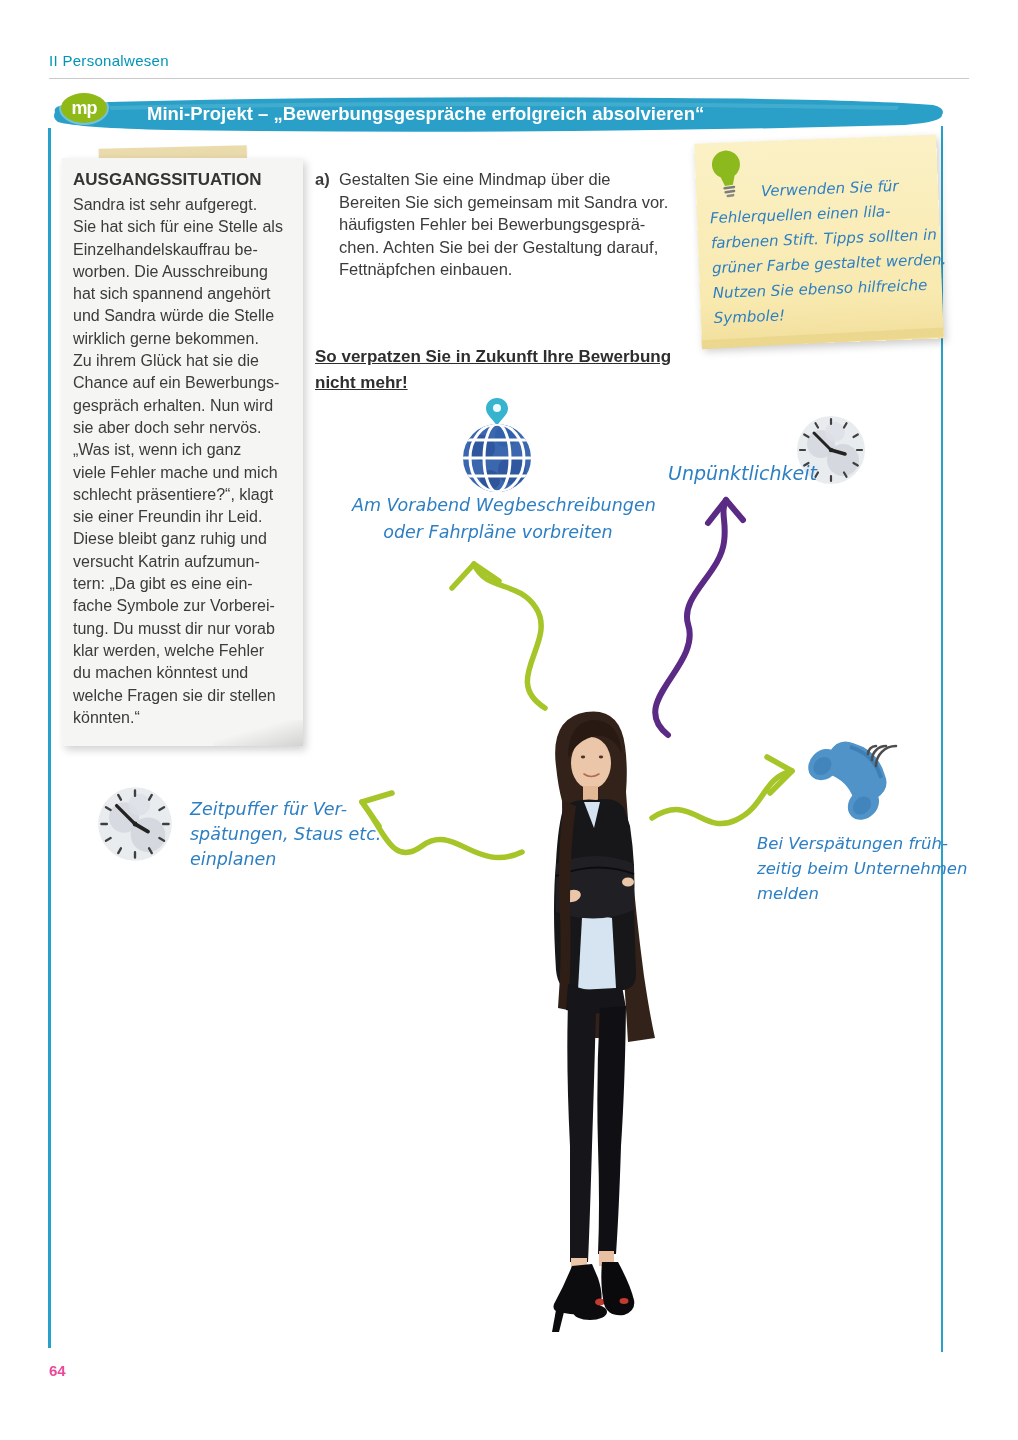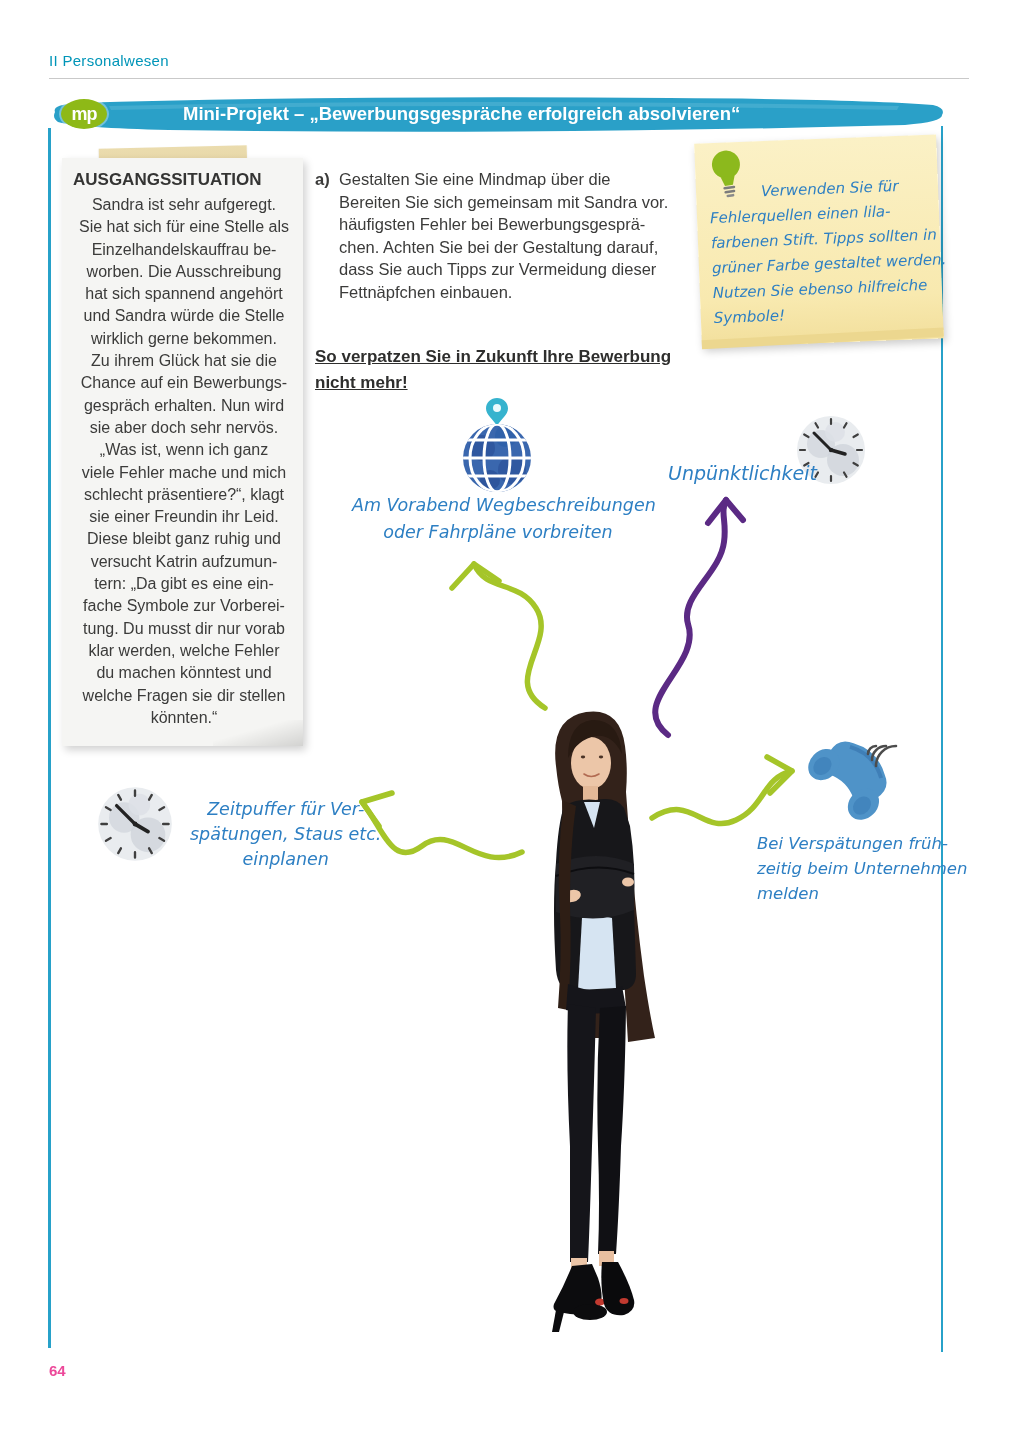--- a/index.html
+++ b/index.html
@@ -9,36 +9,36 @@
 
   .header{position:absolute;left:49px;top:52px;font-size:15px;color:#0095b8;letter-spacing:.3px;}
   .rule{position:absolute;left:49px;top:78px;width:920px;height:1px;background:#c9c9c9;}
 
   .vline{position:absolute;width:3px;background:#27a1c9;}
   .vline-left{left:48px;top:128px;height:1220px;}
   .vline-right{left:941px;top:126px;height:1226px;width:2px;}
 
   .banner{position:absolute;left:49px;top:95px;width:896px;height:38px;}
   .banner svg{position:absolute;left:0;top:0;}
-  .banner-title{position:absolute;left:98px;top:8px;color:#fff;font-weight:bold;font-size:18.5px;margin-left:36px;}
-  .mp-logo{position:absolute;left:61px;top:99px;width:46px;height:30px;background:#8eb917;
+  .banner-title{position:absolute;left:98px;top:8px;color:#fff;font-weight:bold;font-size:18.5px;}
+  .mp-logo{position:absolute;left:61px;top:93px;width:46px;height:30px;background:#8eb917;
            border-radius:50%;display:flex;align-items:center;justify-content:center;
            color:#fff;font-weight:bold;font-size:18px;letter-spacing:-1px;
            box-shadow:0 0 0 2px rgba(255,255,255,.35);}
 
   .tape{position:absolute;left:99px;top:147px;width:148px;height:27px;
         background:linear-gradient(180deg,rgba(233,217,167,.92),rgba(224,204,148,.85));
         transform:rotate(-1.3deg);box-shadow:0 1px 2px rgba(0,0,0,.10);}
 
   .situation{position:absolute;left:62px;top:158px;width:241px;height:588px;background:#f5f5f3;
              box-shadow:3px 4px 8px rgba(0,0,0,.18);box-sizing:border-box;padding:12px 8px 0 11px;}
   .situation::after{content:"";position:absolute;right:0;bottom:0;width:90px;height:26px;
              background:linear-gradient(to top left,rgba(0,0,0,.14),rgba(0,0,0,0) 60%);}
   .situation-title{font-size:17px;font-weight:bold;margin-bottom:4px;color:#343433;}
-  .situation-body{font-size:16px;line-height:22.3px;text-align:center;}
+  .situation-body{font-size:16px;line-height:22.3px;}
 
   .task{position:absolute;left:315px;top:168px;width:370px;font-size:16.5px;line-height:22.5px;}
   .task-label{position:absolute;left:0;top:0;font-weight:bold;}
   .task-text{margin-left:24px;}
 
   .mm-heading{position:absolute;left:315px;top:344px;font-size:17px;font-weight:bold;
               line-height:26px;color:#2e2e2d;text-decoration:underline;}
 
   .sticky{position:absolute;left:698px;top:139px;width:242px;height:204px;
           transform:rotate(-2.2deg);background:linear-gradient(180deg,#fbf1c6 0%,#f8e9af 78%,#f2df9c 100%);
@@ -46,21 +46,21 @@
   .sticky::after{content:"";position:absolute;left:0;right:0;bottom:0;height:9px;background:#ecd78f;
           transform:skewY(-.8deg);}
   .bulb{position:absolute;left:12px;top:6px;}
   .hand{color:#2d7fc3;font-style:italic;font-family:"DejaVu Sans",sans-serif;}
   .sticky-text{font-size:15px;line-height:25px;}
   .sticky-text .line:first-child{text-indent:52px;}
 
   .label{position:absolute;}
   .label-globe{left:352px;top:492px;width:292px;text-align:center;font-size:17.5px;line-height:27px;}
   .label-unp{left:668px;top:462px;font-size:19px;}
-  .label-zeit{left:190px;top:797px;font-size:17.5px;line-height:25px;text-align:center;}
+  .label-zeit{left:190px;top:797px;font-size:17.5px;line-height:25px;}
   .label-phone{left:757px;top:831px;font-size:16.5px;line-height:25px;}
 
   .icon{position:absolute;}
   .globe-icon{left:460px;top:396px;}
   .clock1{left:795px;top:414px;}
   .clock2{left:96px;top:785px;}
   .phone-icon{left:806px;top:732px;}
   .arrows{position:absolute;left:300px;top:390px;}
   .woman{position:absolute;left:512px;top:706px;}
 
@@ -119,21 +119,20 @@
       </div>
   </div>
 
   <div class="task">
     <span class="task-label">a)</span>
     <div class="task-text">
         <span class="line">Gestalten Sie eine Mindmap über die</span>
         <span class="line">Bereiten Sie sich gemeinsam mit Sandra vor.</span>
         <span class="line">häufigsten Fehler bei Bewerbungsgesprä-</span>
         <span class="line">chen. Achten Sie bei der Gestaltung darauf,</span>
-        <span class="line">dass Sie auch Tipps zur Vermeidung dieser</span>
         <span class="line">Fettnäpfchen einbauen.</span>
       </div>
   </div>
 
   <div class="sticky">
     <svg class="bulb" width="40" height="52" viewBox="0 0 40 52">
       <g transform="rotate(-6 20 26)">
         <circle cx="20" cy="16" r="14" fill="#8cb91d"></circle>
         <path d="M13,28 L27,28 L24,37 L16,37 Z" fill="#8cb91d"></path>
         <rect x="14" y="38" width="12" height="2.6" rx="1.3" fill="#7c7c7c"></rect>

